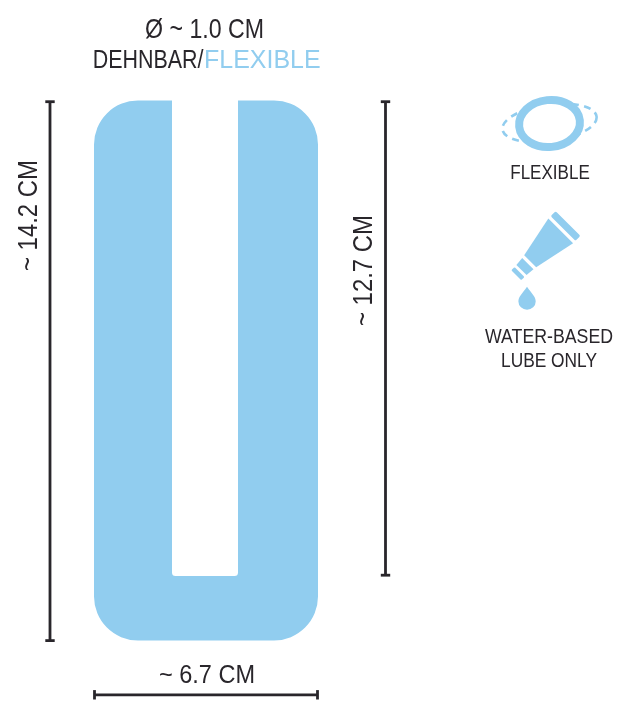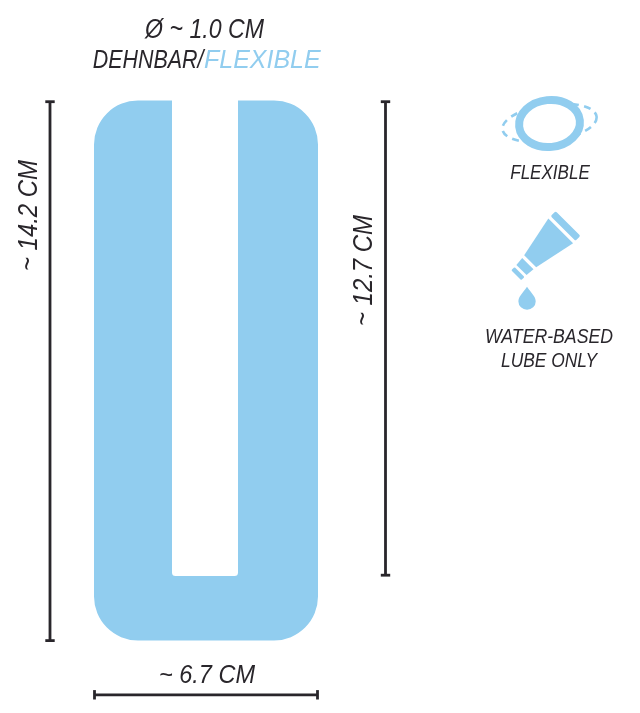--- a/index.html
+++ b/index.html
@@ -1,17 +1,17 @@
 <!DOCTYPE html>
 <html><head>
 <meta charset="utf-8">
 <style>
   html,body{margin:0;padding:0;background:#ffffff;}
   .page{position:relative;width:640px;height:713px;background:#ffffff;overflow:hidden;
-        font-family:"Liberation Sans", sans-serif;font-style:italic;}
+        font-family:"Liberation Sans", sans-serif;}
   svg{position:absolute;left:0;top:0;}
 </style>
 </head>
 <body>
 <div class="page">
 <svg width="640" height="713" viewBox="0 0 640 713">
 
   <path d="M 172 100.5
            L 138 100.5
            A 44 44 0 0 0 94 144.5

